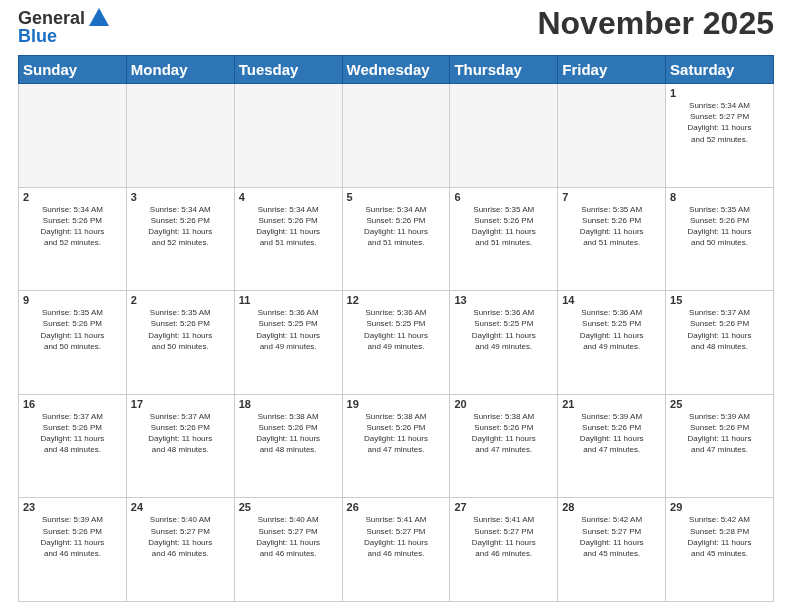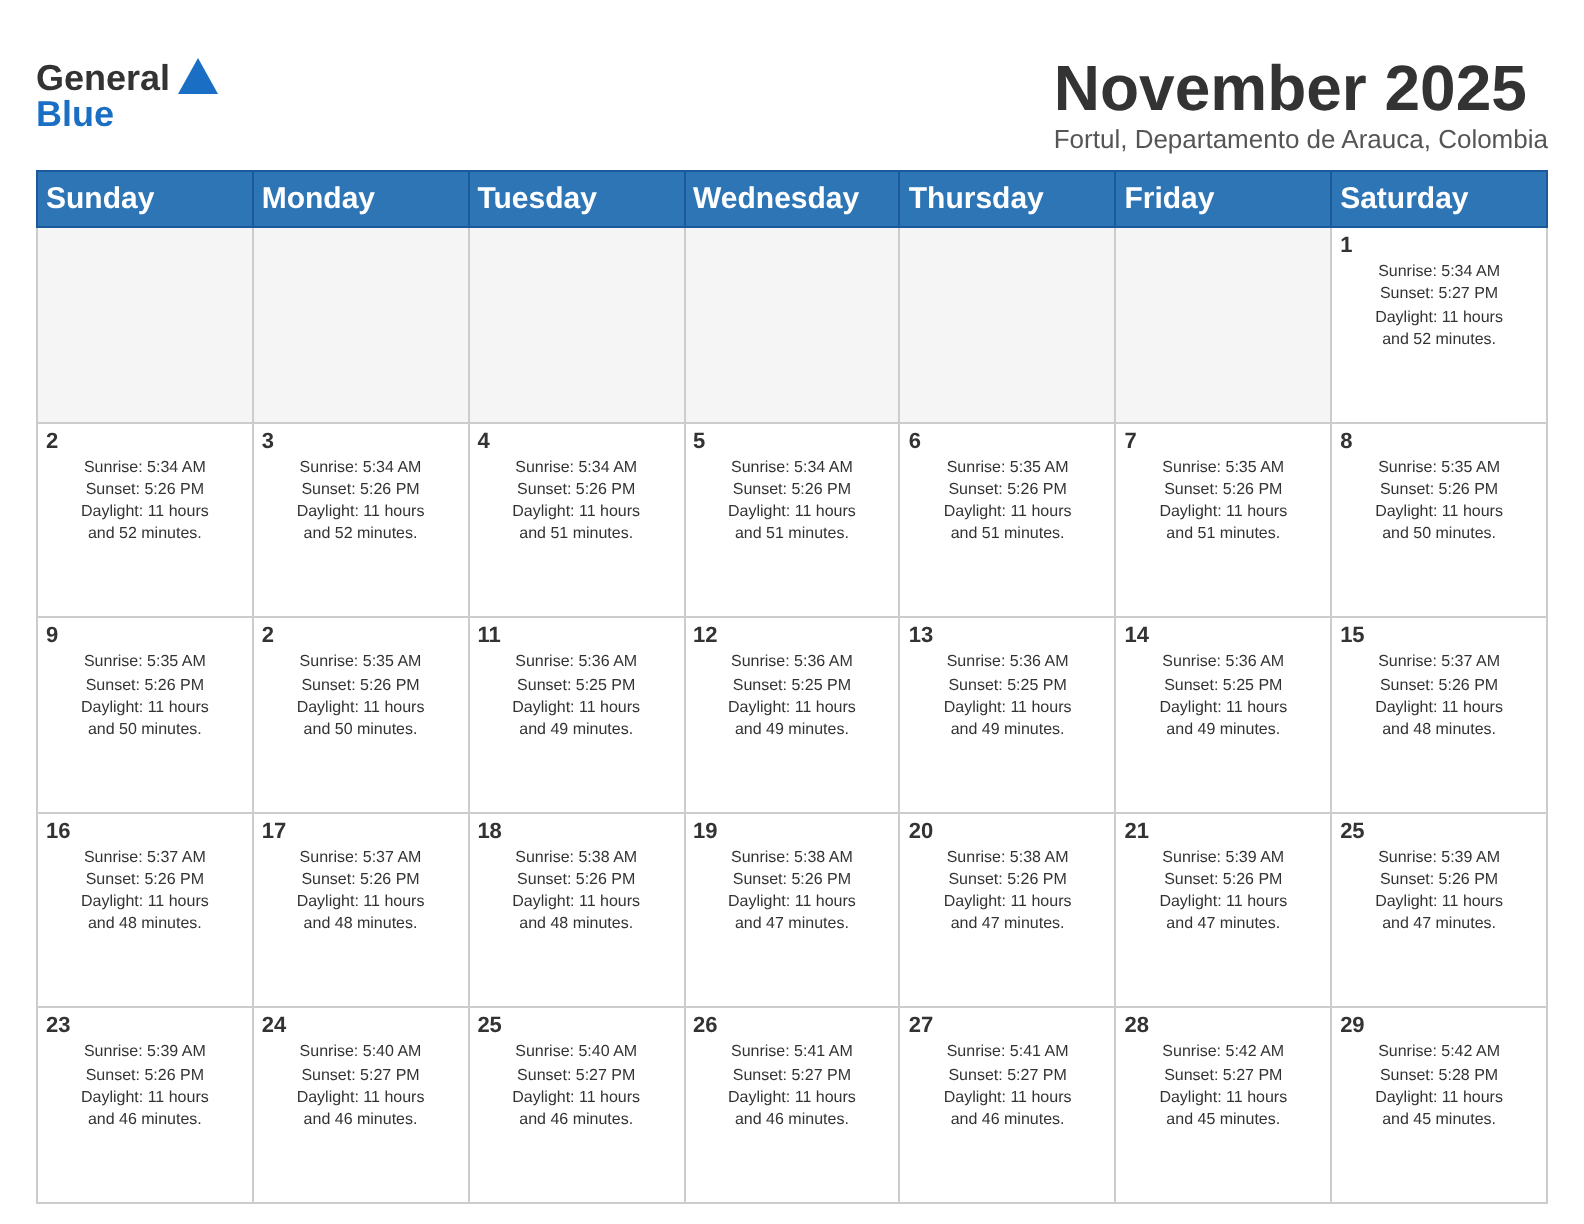--- a/index.html
+++ b/index.html
@@ -6,21 +6,21 @@
     body {
       font-family: Arial, sans-serif;
       background: #fff;
       width: 792px;
       height: 612px;
       overflow: hidden;
     }
     .page {
       width: 792px;
       height: 612px;
-      padding: 27px 18px 10px 18px;
+      padding: 6px 18px 10px 18px;
       display: flex;
       flex-direction: column;
     }
     .header {
       display: flex;
       justify-content: space-between;
       align-items: flex-start;
       margin-bottom: 8px;
     }
     .logo {
@@ -113,21 +113,20 @@
       <div class="logo-text">
         <span class="logo-general">General</span>
         <svg class="logo-icon" viewBox="0 0 24 24">
           <polygon points="12,2 22,20 2,20" fill="#1a6fc4"></polygon>
         </svg>
       </div>
       <span class="logo-blue" style="margin-top:-4px;">Blue</span>
     </div>
     <div class="header-right">
       <div class="month-title">November 2025</div>
-      <div class="location">Fortul, Departamento de Arauca, Colombia</div>
     </div>
   </div>
 
   <table class="calendar">
     <thead>
       <tr>
       <th>Sunday</th>
           <th>Monday</th>
           <th>Tuesday</th>
           <th>Wednesday</th>

